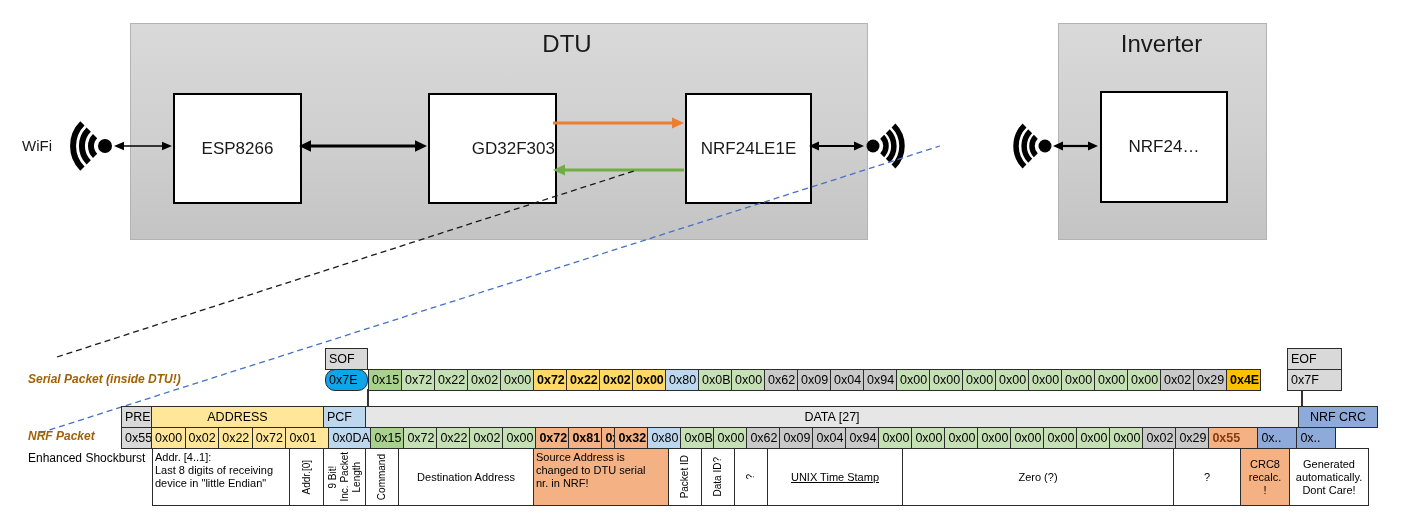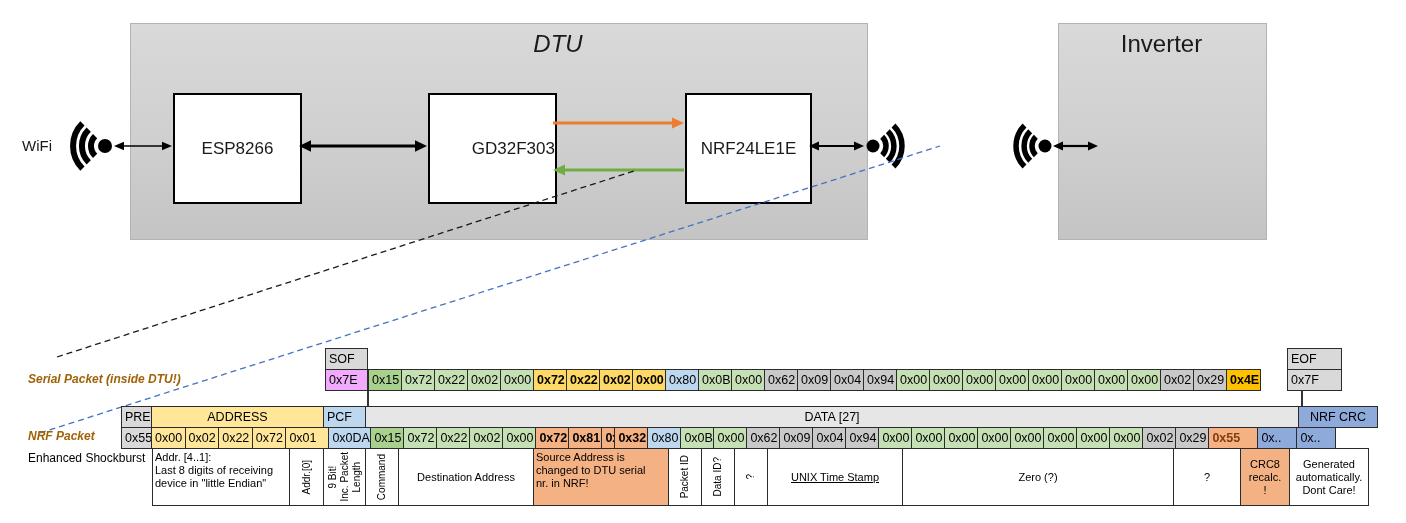--- a/index.html
+++ b/index.html
@@ -28,35 +28,38 @@
          font-size:10px;line-height:12px;margin:0 auto;text-align:center;}
   .hdr{font-size:12.5px;}
   svg{position:absolute;top:0;left:0;pointer-events:none;}
 </style>
 </head>
 <body>
 
 <div id="canvas">
 
   <div class="abs grayblock" style="left:130px;top:23px;width:736px;height:215px;"></div>
-  <div class="abs blocktitle" style="left:124px;top:30px;width:868px;font-style:italic;">DTU</div>
+  <div class="abs blocktitle" style="left:133px;top:30px;width:868px;">DTU</div>
 
   <div class="abs grayblock" style="left:1058px;top:23px;width:207px;height:215px;"></div>
   <div class="abs blocktitle" style="left:1058px;top:30px;width:207px;">Inverter</div>
 
   <div class="abs wifi-label" style="left:22px;top:137px;">WiFi</div>
 
   <div class="abs chip" style="left:173px;top:93px;width:125px;height:107px;">
        <span>ESP8266</span>
     </div>
   <div class="abs chip" style="left:428px;top:93px;width:125px;height:107px;justify-content:flex-end;">
        <span>GD32F303</span>
     </div>
   <div class="abs chip" style="left:685px;top:93px;width:123px;height:107px;">
        <span>NRF24LE1E</span>
+    </div>
+  <div class="abs chip" style="left:1100px;top:91px;width:124px;height:108px;">
+       <span>NRF24…</span>
     </div>
 
   <svg width="1406" height="523">
 
     <g stroke="#000" fill="none">
       <circle cx="105" cy="146" r="7" fill="#000" stroke="none"></circle>
       <path d="M 95.1 155.9 A 14 14 0 0 1 95.1 136.1" stroke-width="6"></path>
       <path d="M 88.7 162.3 A 23 23 0 0 1 88.7 129.7" stroke-width="6"></path>
       <path d="M 82.4 168.6 A 32 32 0 0 1 82.4 123.4" stroke-width="6"></path>
     </g>
@@ -117,21 +120,21 @@
   </svg>
 
   <div class="abs lbl-bolditalic" style="left:28px;top:372px;">Serial Packet (inside DTU!)</div>
 
   <div class="row" style="left:325px;top:348px;height:22px;width:43px;">
     <div class="cell hdr" style="width:43px;background:#d9d9d9;">
       <span>SOF</span>
       </div>
   </div>
   <div class="row" style="left:325px;top:369px;height:22px;width:43px;">
-    <div class="cell" style="width:43px;background:#f0abfc;">
+    <div class="cell" style="width:43px;background:#0ea5e9;border-radius:10px;">
       <span>0x7E</span>
       </div>
   </div>
   <div class="row" id="serial-bytes" style="left:368px;top:369px;height:22px;">
       <div class="cell" style="width: 34px; background: rgb(169, 209, 142);">0x15</div>
       <div class="cell" style="width: 34px; background: rgb(197, 224, 180);">0x72</div>
       <div class="cell" style="width: 34px; background: rgb(197, 224, 180);">0x22</div>
       <div class="cell" style="width: 34px; background: rgb(197, 224, 180);">0x02</div>
       <div class="cell" style="width: 34px; background: rgb(197, 224, 180);">0x00</div>
       <div class="cell bold" style="width: 34px; background: rgb(255, 217, 102);">0x72</div>

